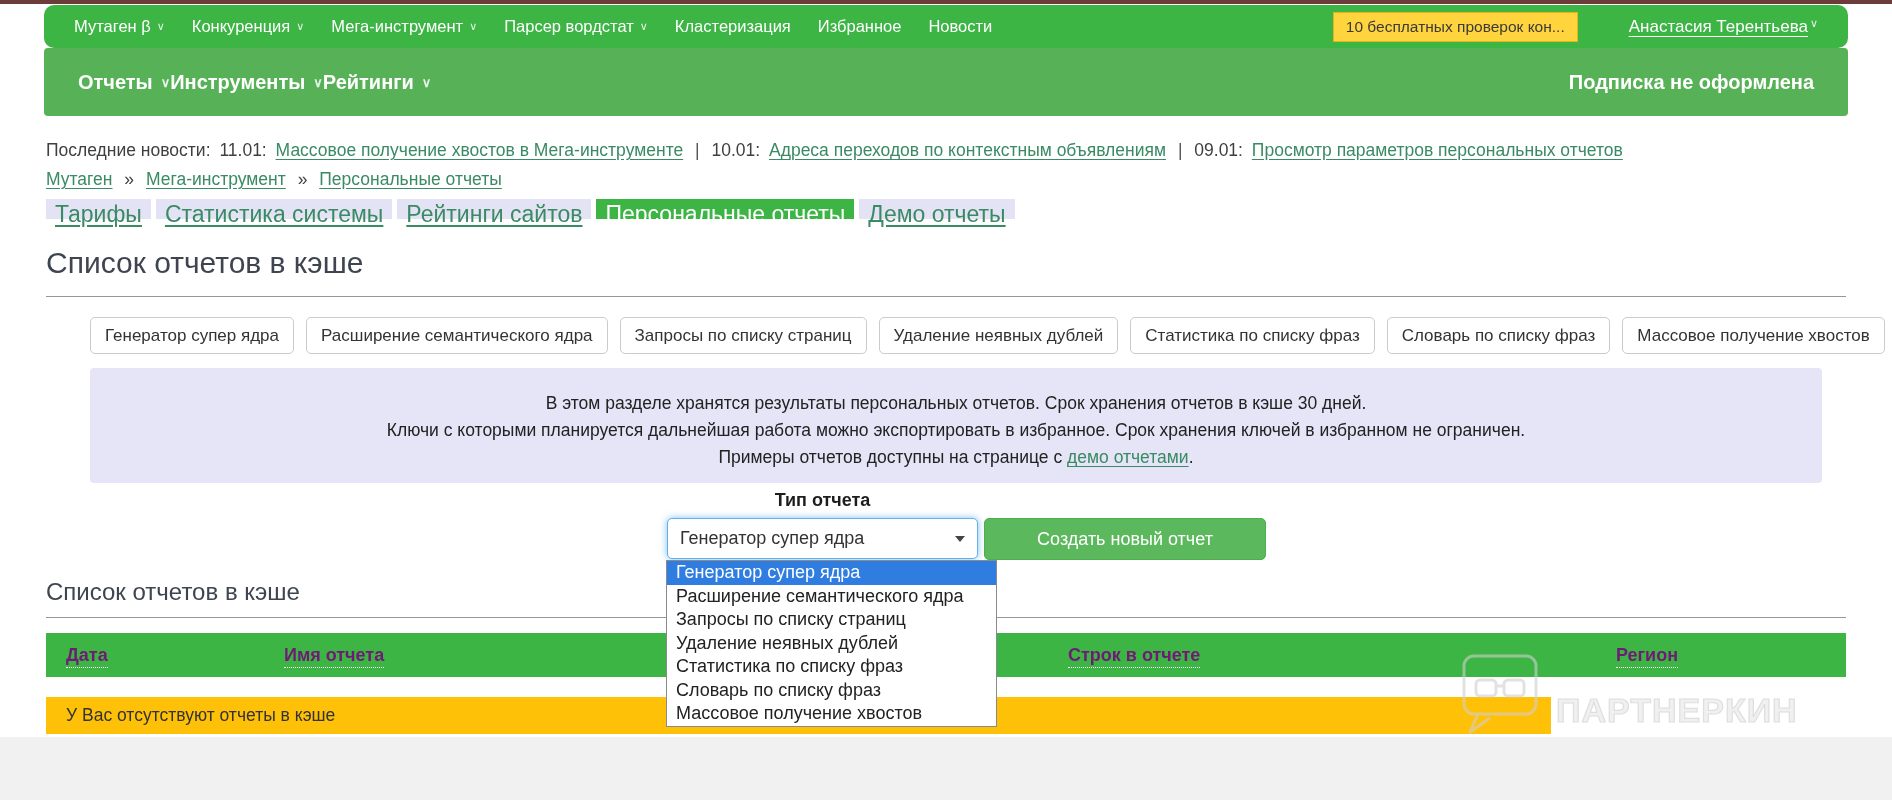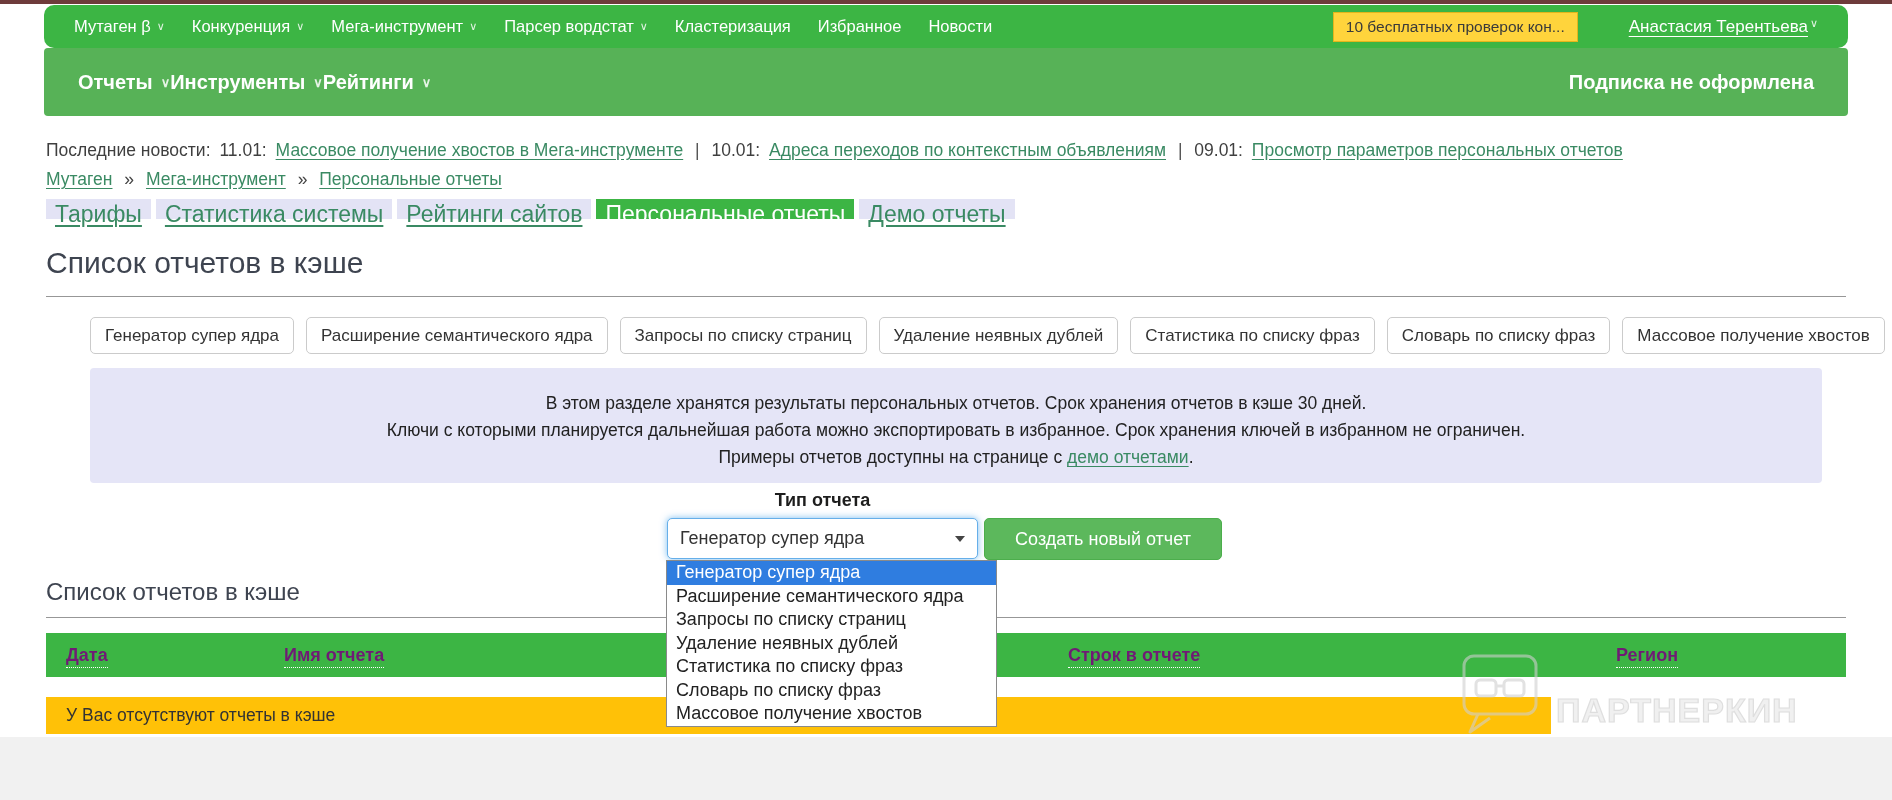--- a/index.html
+++ b/index.html
@@ -66,21 +66,21 @@
   #infobox .ilink{color:#3a8a63;text-decoration:underline;text-underline-offset:3px;cursor:pointer;}
 
   
   #type-label{left:667px;top:490px;width:311px;text-align:center;font-size:18px;font-weight:bold;color:#1d1d1d;}
   #type-select{left:667px;top:518px;width:311px;height:41px;background:#fff;border:1px solid #66afe9;
                border-radius:5px;box-shadow:0 0 7px rgba(82,168,236,.75);box-sizing:border-box;
                display:flex;align-items:center;padding:0 12px;cursor:pointer;}
   #type-select .sel-text{font-size:18px;color:#333;flex:1;}
   .sel-caret{width:0;height:0;border-left:5px solid transparent;border-right:5px solid transparent;
              border-top:6px solid #444;}
-  #create-btn{left:984px;top:518px;width:238px;height:42px;background:#5cb85c;border:1px solid #4cae4c;
+  #create-btn{left:984px;top:518px;width:282px;height:42px;background:#5cb85c;border:1px solid #4cae4c;
               border-radius:5px;color:#fff;font-size:18px;display:flex;align-items:center;
               justify-content:center;cursor:pointer;box-sizing:border-box;}
 
   
   #dropdown{left:666px;top:560px;width:331px;background:#fff;border:1px solid #8a8a8a;z-index:60;
             box-sizing:border-box;}
   .opt{font-size:18px;color:#222;line-height:23.5px;height:23.5px;padding-left:9px;white-space:nowrap;
        overflow:hidden;cursor:pointer;}
   .opt.selected{background:#2f7de0;color:#fff;}
 

